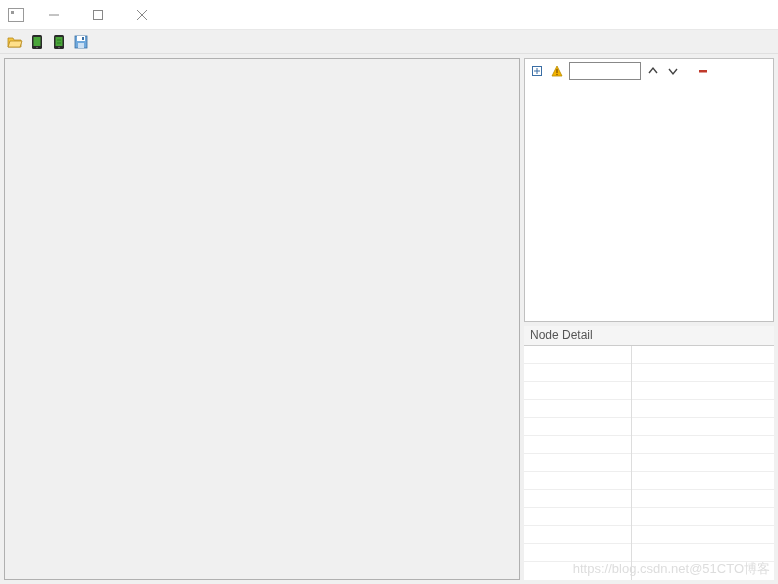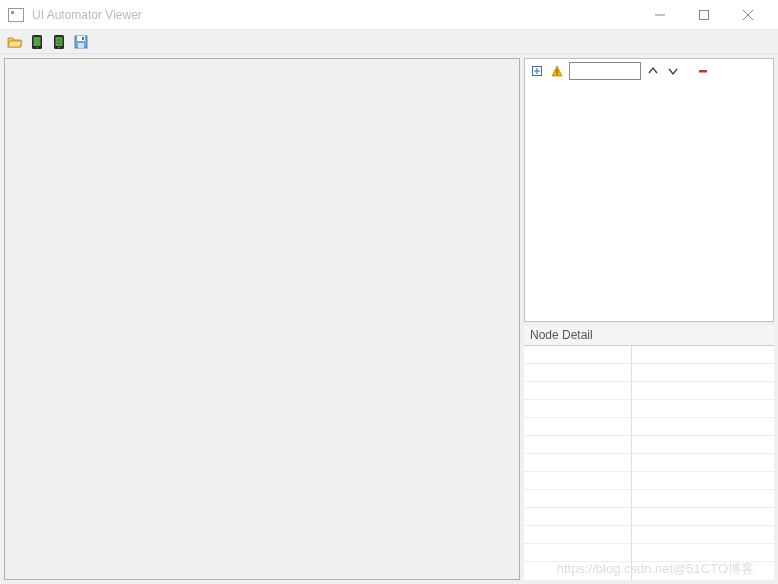--- a/index.html
+++ b/index.html
@@ -138,34 +138,33 @@
       width: 108px;
       border-right: 1px solid #ddd;
     }
     .detail-col-right { flex: 1; }
     .detail-row {
       height: 18px;
       border-bottom: 1px solid #eee;
     }
     .watermark {
       position: absolute;
-      right: 24px;
+      right: 8px;
       bottom: 6px;
       color: #ddd;
       font-size: 13px;
       pointer-events: none;
       margin-left: 12px;
     }
   </style>
 </head>
 <body>
 
 <div class="titlebar">
   <div class="app-icon"></div>
-  <div class="title-text">UI Automator Viewer</div>
   <div class="win-controls">
     <div class="win-btn">
       <svg width="10" height="10">
           <line x1="0" y1="5" x2="10" y2="5" stroke="#888" stroke-width="1"></line>
         </svg>
     </div>
     <div class="win-btn">
       <svg width="10" height="10">
           <rect x="0.5" y="0.5" width="9" height="9" fill="none" stroke="#888" stroke-width="1"></rect>
         </svg>

